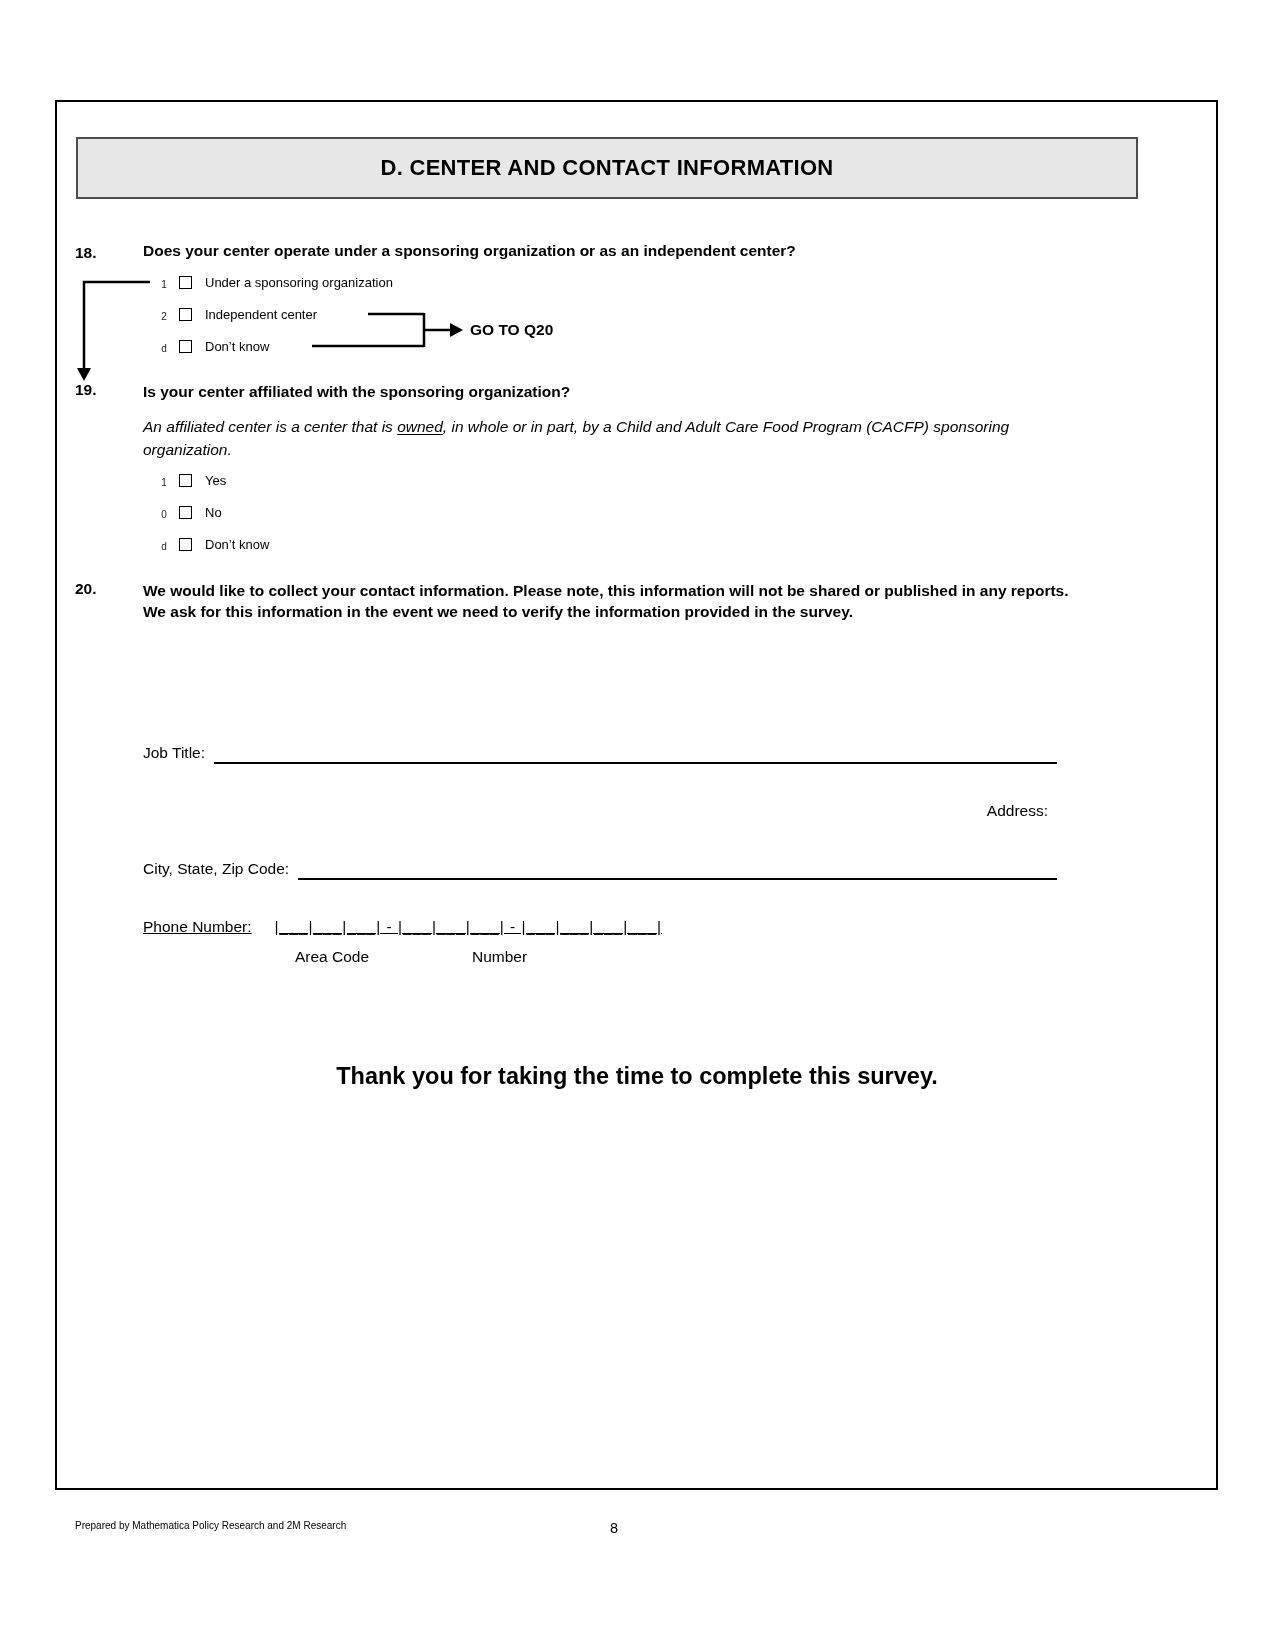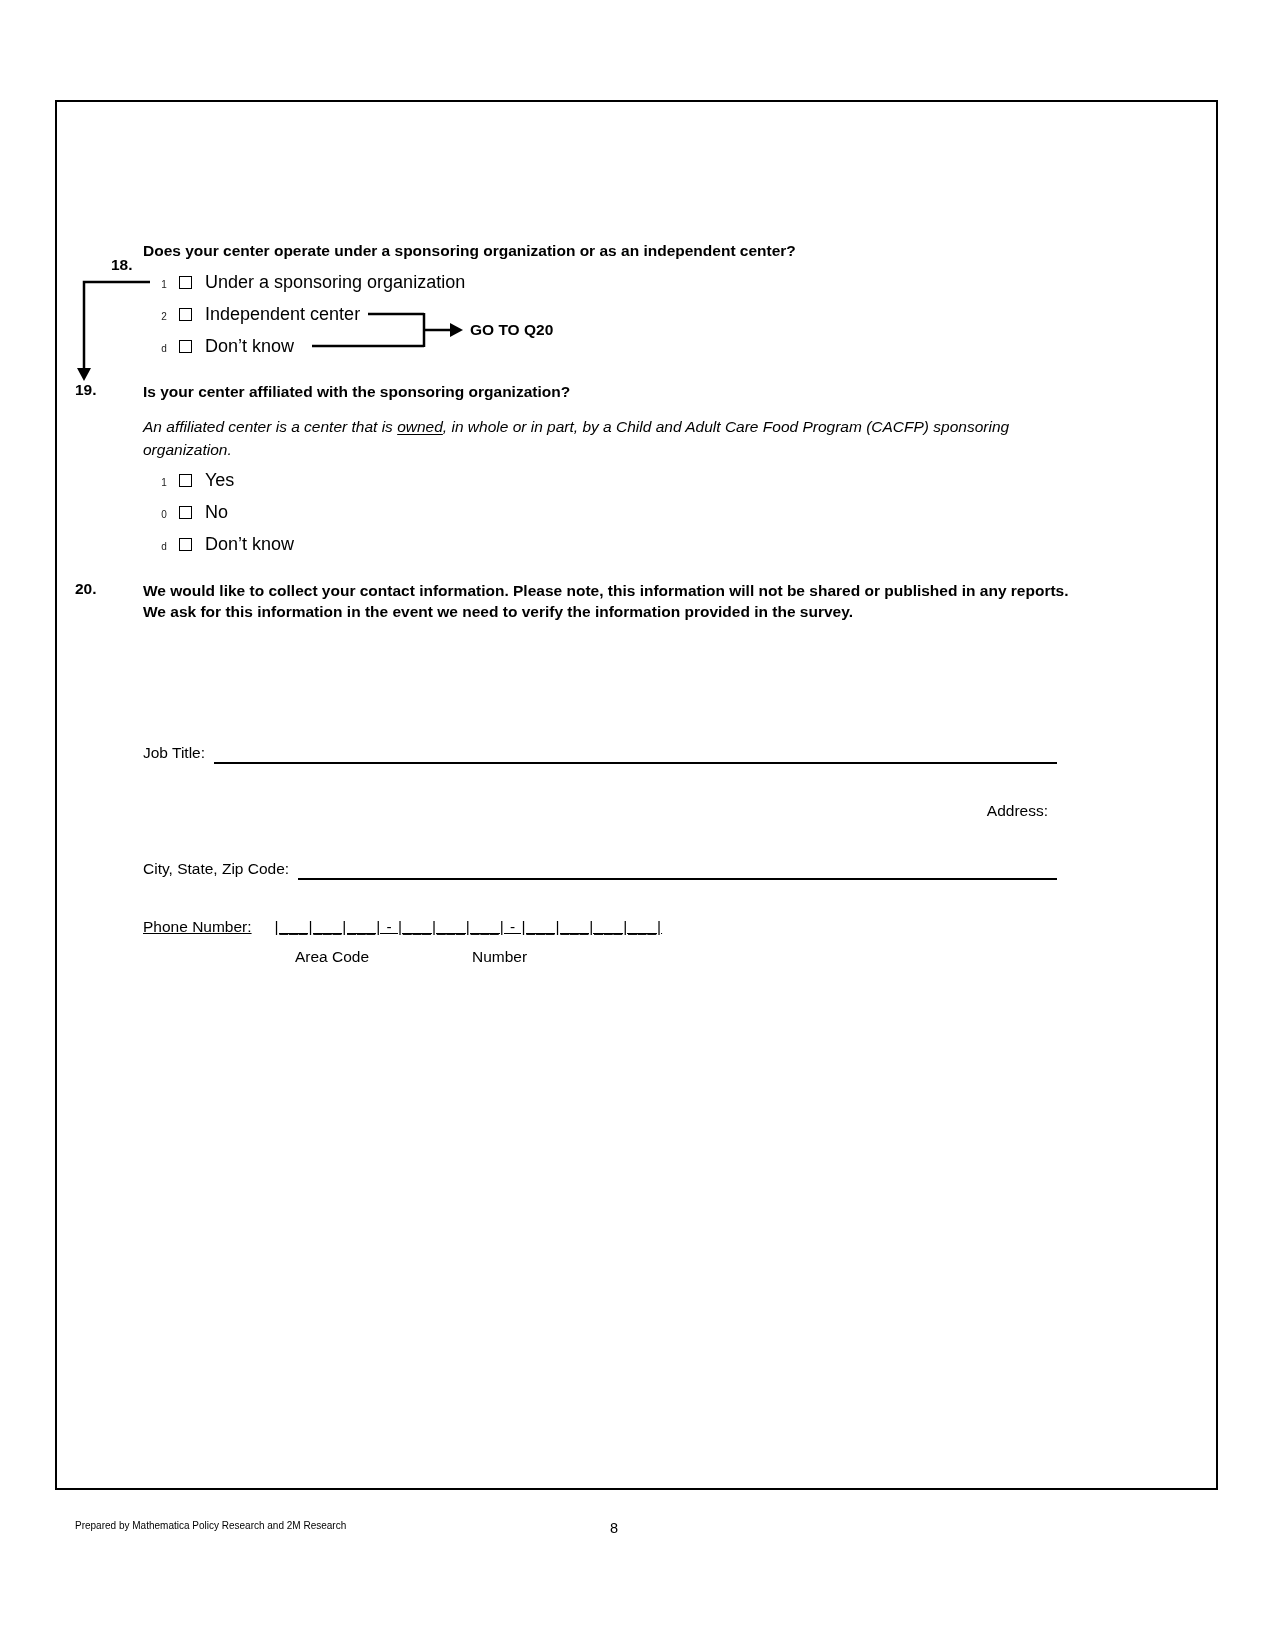--- a/index.html
+++ b/index.html
@@ -47,21 +47,21 @@
     z-index:2;
   }
   .code {
     font-size:10px; color:#222; width:12px; text-align:center;
     margin-top:5px;
   }
   .cb {
     width:13px; height:13px; border:1.5px solid #000;
     margin:0 13px 0 9px; background:#fff; display:inline-block;
   }
-  .olabel { font-size:18px; }
+  .olabel { font-size:13px; }
   .goto {
     position:absolute; left:470px; top:321px;
     font-weight:bold; font-size:15.5px; z-index:2;
   }
   .field-row {
     position:absolute; left:143px; width:914px;
     display:flex; align-items:flex-end;
     font-size:15.5px; z-index:2;
   }
   .flabel { white-space:nowrap; padding-right:9px; line-height:22px; }
@@ -97,22 +97,25 @@
 
     <path d="M368 314 H424" stroke="#000" stroke-width="2.5" fill="none"></path>
     <path d="M312 346 H424" stroke="#000" stroke-width="2.5" fill="none"></path>
     <path d="M424 313 V347" stroke="#000" stroke-width="2.5" fill="none"></path>
     <path d="M424 330 H451" stroke="#000" stroke-width="2.5" fill="none"></path>
     <polygon points="450,323 450,337 463,330" fill="#000"></polygon>
   </svg>
 
   <div class="border-box"></div>
 
+  <div class="header-bar">
+    <span>D. CENTER AND CONTACT INFORMATION</span>
+  </div>
 
-  <div class="qnum" style="top:256px;margin-left:36px;">18.</div>
+  <div class="qnum" style="top:244px;">18.</div>
   <div class="qtext" style="top:240px; width:960px;">Does your center operate under a sponsoring organization or as an independent center?</div>
 
   <div class="opt" style="top:271px;">
     <span class="code">1</span>
     <span class="cb"></span>
     <span class="olabel">Under a sponsoring organization</span>
   </div>
   <div class="opt" style="top:303px;">
     <span class="code">2</span>
     <span class="cb"></span>
@@ -163,17 +166,18 @@
     <span class="fline"></span>
   </div>
 
   <div class="field-row" style="top:916px;text-decoration:underline;">
     <span class="flabel">Phone Number:</span>
     <span class="phone-boxes">|___|___|___| - |___|___|___| - |___|___|___|___|</span>
   </div>
   <div class="sub-label" style="left:295px; top:948px;">Area Code</div>
   <div class="sub-label" style="left:472px; top:948px;">Number</div>
 
+  <div class="closing">Thank you for taking the time to complete this survey.</div>
 
   <div class="footer-left">Prepared by Mathematica Policy Research and 2M Research</div>
   <div class="footer-page">8</div>
 
 </div>
 
 </body></html>

